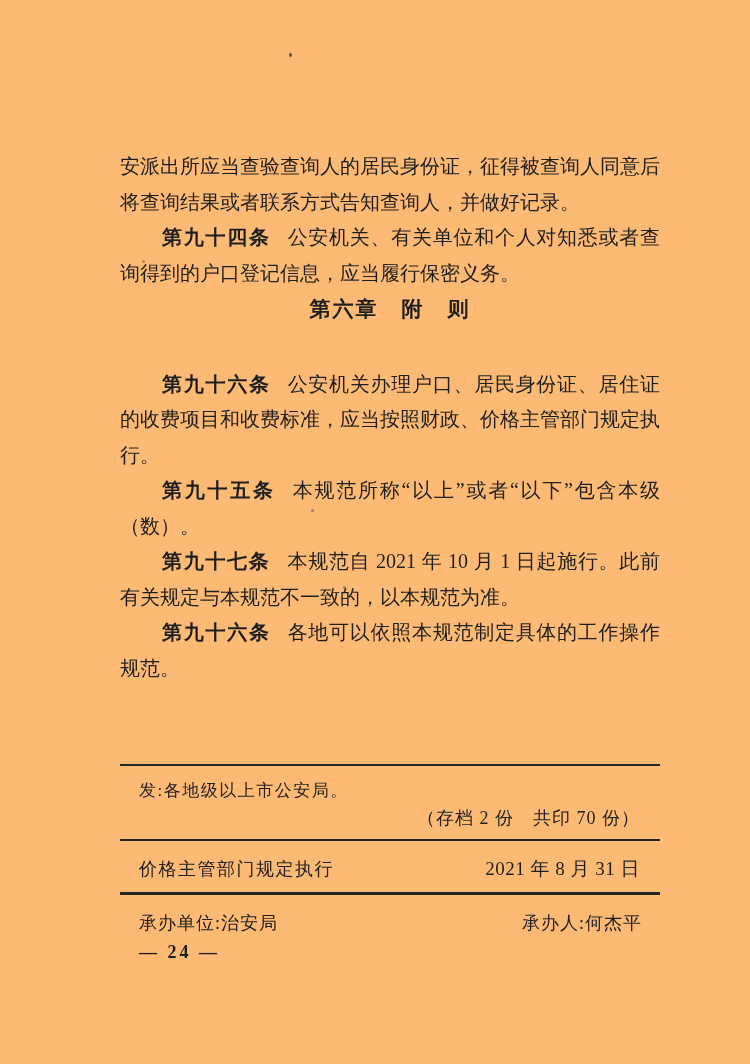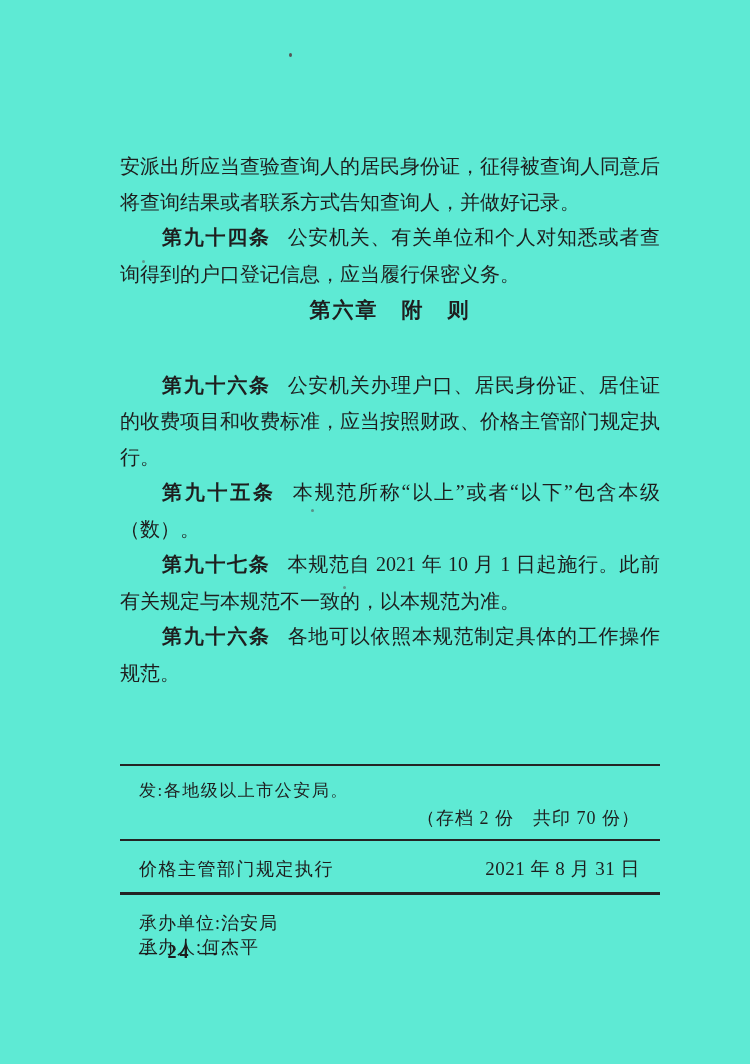--- a/index.html
+++ b/index.html
@@ -1,40 +1,40 @@
 <!DOCTYPE html>
 <html><head>
 <meta charset="utf-8">
 <title>Document</title>
 <style>
   html, body { margin: 0; padding: 0; background: #ffffff; }
   .page {
     position: relative;
     width: 750px;
     height: 1064px;
-    background: #5eead4;
+    background: #fdba74;
     overflow: hidden;
     color: #1e1e1e;
     font-family: "Liberation Serif", "DejaVu Serif", serif;
   }
   .content {
     position: absolute;
     left: 120px;
     top: 149px;
     width: 540px;
     font-size: 20px;
     line-height: 35.5px;
     text-align: justify;
     word-break: break-all;
   }
   .content p { margin: 0; }
   .para-indent { text-indent: 2.1em; }
   .art-prefix {
     font-weight: 700;
-    font-family: Liberation Mono, monospace;
+    font-family: Liberation Serif, serif;
     margin-right: 0.85em;
     letter-spacing: 1px;
     margin-top: 40px;
   }
   .chapter-heading {
     margin: 39px 0 0 0;
     text-align: center;
     font-weight: 700;
     font-size: 21px;
     font-family: "Liberation Sans", "DejaVu Sans", sans-serif;
@@ -83,21 +83,20 @@
   .handler-row {
     position: absolute;
     left: 139px;
     top: 911px;
     width: 503px;
     display: flex;
     justify-content: space-between;
     align-items: baseline;
     font-size: 18px;
     letter-spacing: 1px;
-    flex-direction: column;
   }
   .page-number {
     position: absolute;
     left: 139px;
     top: 942px;
     font-size: 18px;
     letter-spacing: 3px;
     font-weight: bold;
   }
   .speck {

